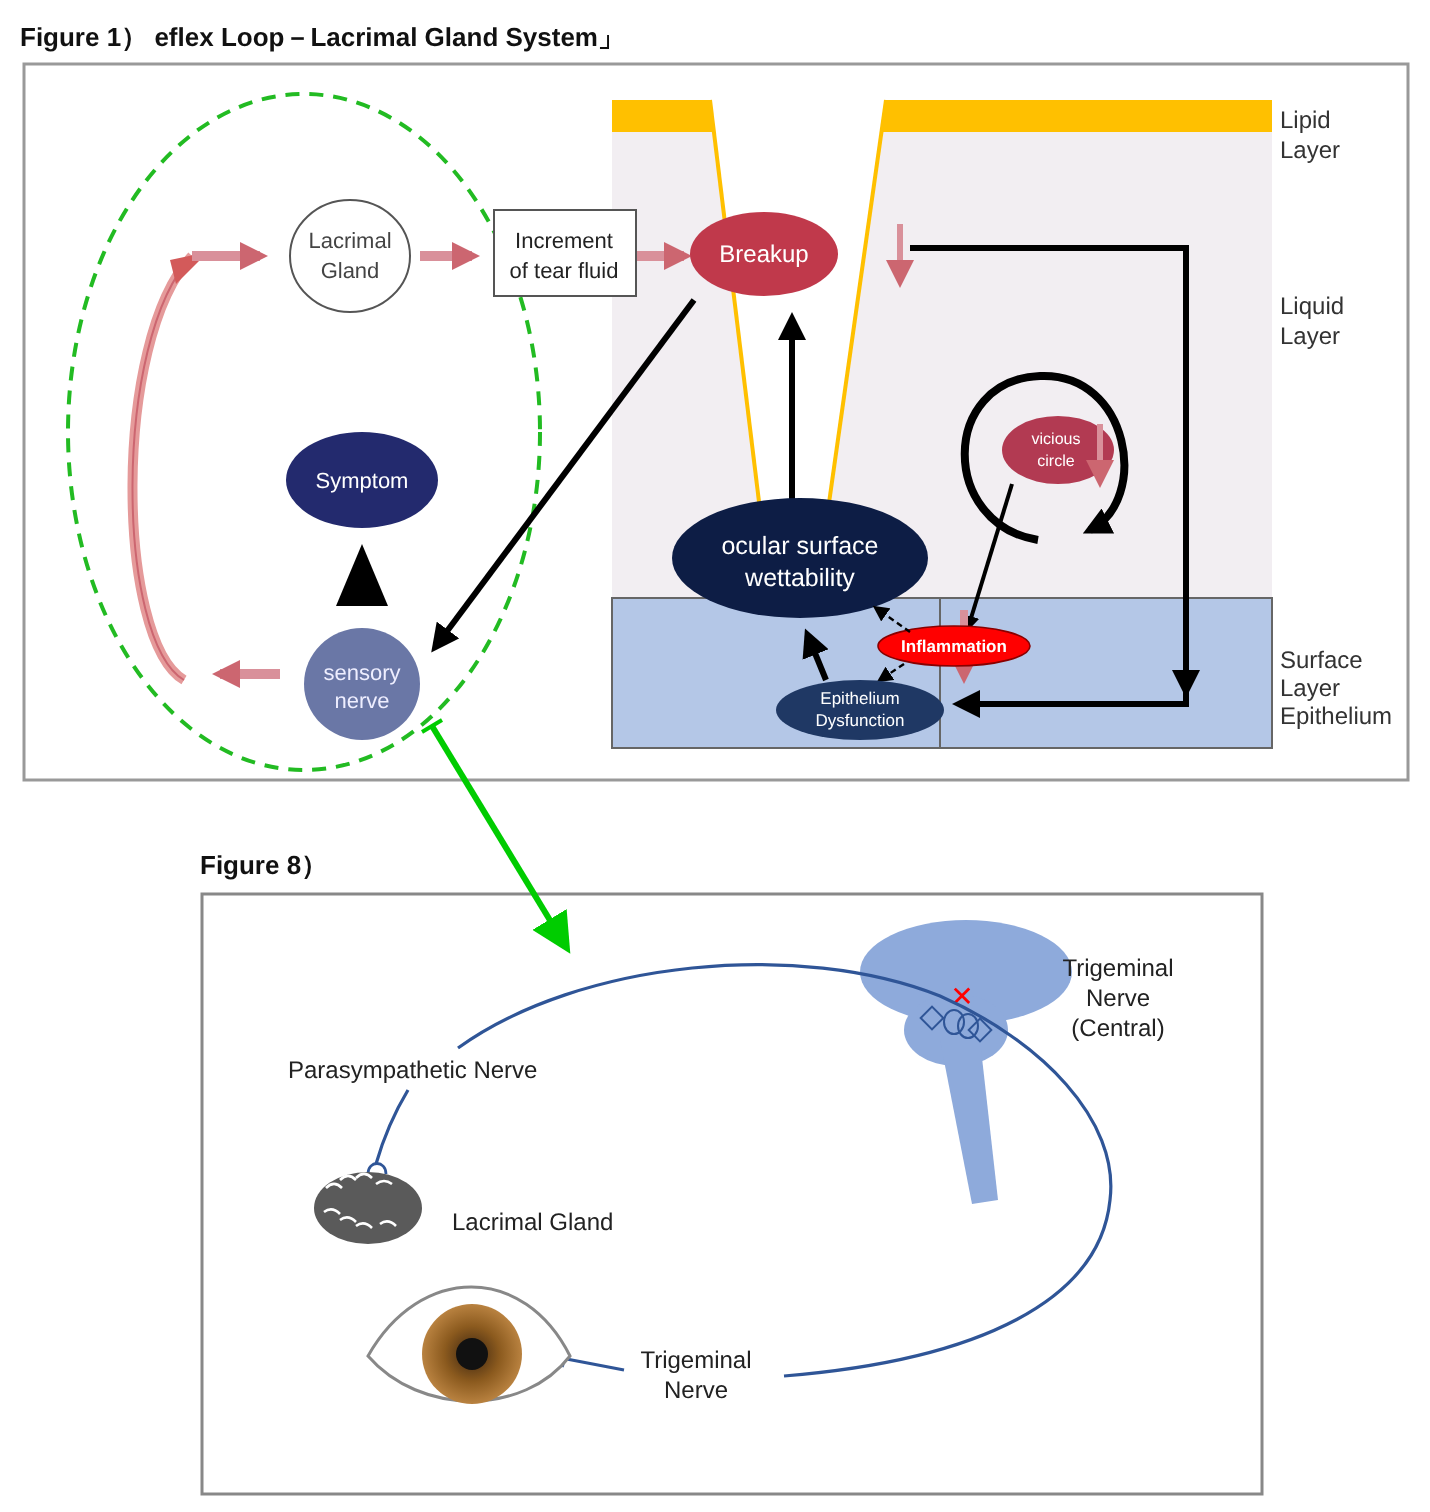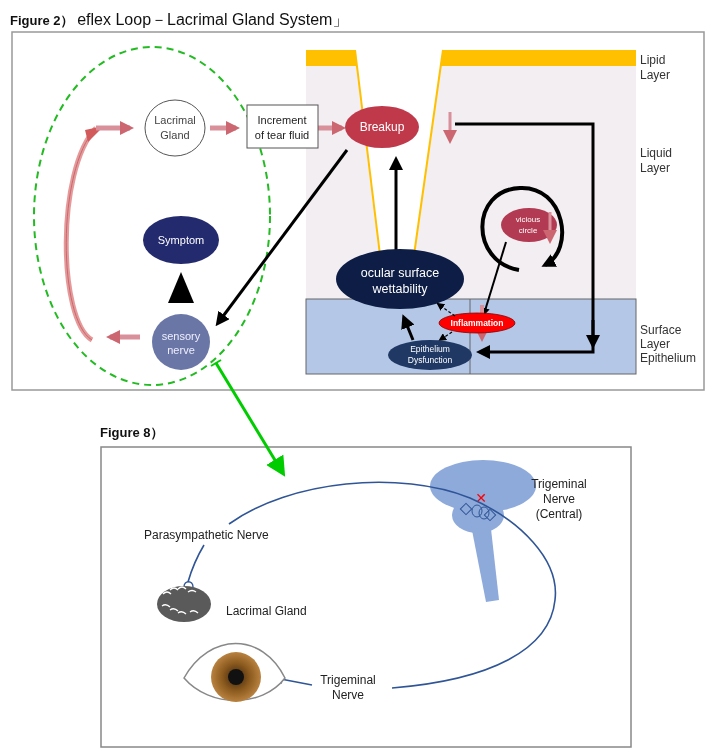--- a/index.html
+++ b/index.html
@@ -1,27 +1,27 @@
 <!DOCTYPE html>
 <html><head>
 <meta charset="utf-8">
 <style>
   html, body { margin:0; padding:0; background:#ffffff; }
   body { width:715px; height:756px; position:relative; overflow:hidden;
          font-family:"Liberation Sans", sans-serif; color:#222; }
   .fig-title { position:absolute; font-size:13px; color:#111; }
   .fig-title b { font-weight:bold; }
-  .fig-title span.sub { font-weight:normal; font-size:16px; }
+  .fig-title span.sub { font-weight:bold; font-size:13px; }
   svg text { font-family:"Liberation Sans", sans-serif; }
 </style>
 </head>
 <body>
 
 <div class="fig-title" style="left:10px; top:10px;">
-  <b>Figure 2）</b>
+  <b>Figure 1）</b>
   <span class="sub">eflex Loop－Lacrimal Gland System」</span>
 </div>
 
 <svg width="715" height="400" style="position:absolute; left:0; top:0;" xmlns="http://www.w3.org/2000/svg">
   <defs>
     <marker id="blk" markerWidth="8" markerHeight="8" refX="6" refY="4" orient="auto" markerUnits="userSpaceOnUse">
       <path d="M0,0 L8,4 L0,8 z" fill="#000"></path>
     </marker>
     <marker id="blkL" markerWidth="14" markerHeight="14" refX="10" refY="7" orient="auto" markerUnits="userSpaceOnUse">
       <path d="M0,0 L14,7 L0,14 z" fill="#000"></path>

